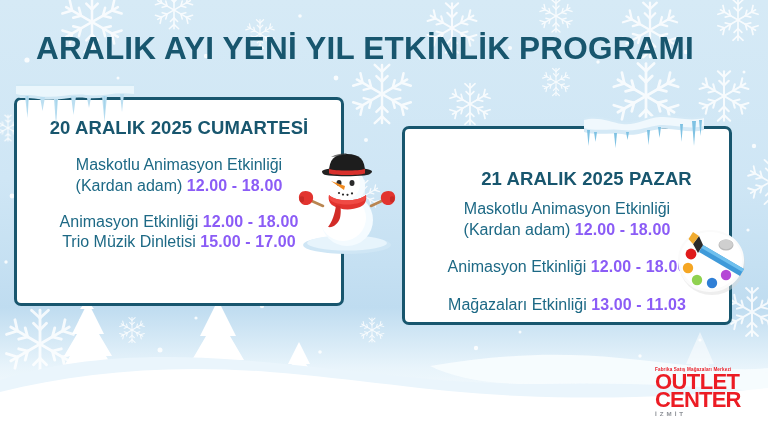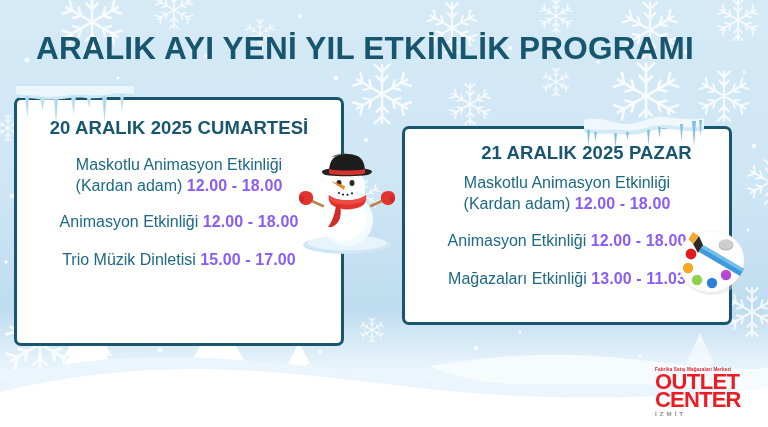--- a/index.html
+++ b/index.html
@@ -44,56 +44,56 @@
     position: absolute;
     background: #ffffff;
     border: 3px solid #18566e;
     border-radius: 7px;
     box-sizing: border-box;
   }
   #card-left {
     left: 14px;
     top: 97px;
     width: 330px;
-    height: 249px;
+    height: 209px;
   }
   #card-right {
     left: 402px;
     top: 126px;
     width: 330px;
     height: 199px;
   }
   .card-head {
     text-align: center;
     color: #18566e;
     font-weight: bold;
     font-size: 18.5px;
     letter-spacing: 0.1px;
     white-space: nowrap;
   }
   #card-left .card-head { margin-top: 17px; }
-  #card-right .card-head { margin-top: 13px; padding-left: 39px; }
+  #card-right .card-head { margin-top: 39px; padding-left: 39px; }
 
   .events {
     margin: 0;
     padding: 0;
     list-style: none;
   }
   .event {
     text-align: center;
     color: #1d6985;
     font-size: 16px;
     line-height: 1.30;
     white-space: nowrap;
   }
   .event .ev-name { font-weight: normal; }
   .event .ev-time { font-weight: bold; color: #8b5cf6; letter-spacing: 0.1px; }
   #card-left .event:nth-child(1) { margin-top: 16px; }
   #card-left .event:nth-child(2) { margin-top: 15px; }
-  #card-left .event:nth-child(3) { margin-top: 18px; }
+  #card-left .event:nth-child(3) { }
   #card-right .event:nth-child(1) { margin-top: 9px; }
   #card-right .event:nth-child(2) { margin-top: 16px; }
   #card-right .event:nth-child(3) { margin-top: 18px; }
   .ev-line2 { display: block; }
 
   
   .deco { position: absolute; }
   #icicles-left { left: 16px; top: 84px; }
   #icicles-right { left: 580px; top: 112px; }
   #snowman { left: 298px; top: 148px; }

